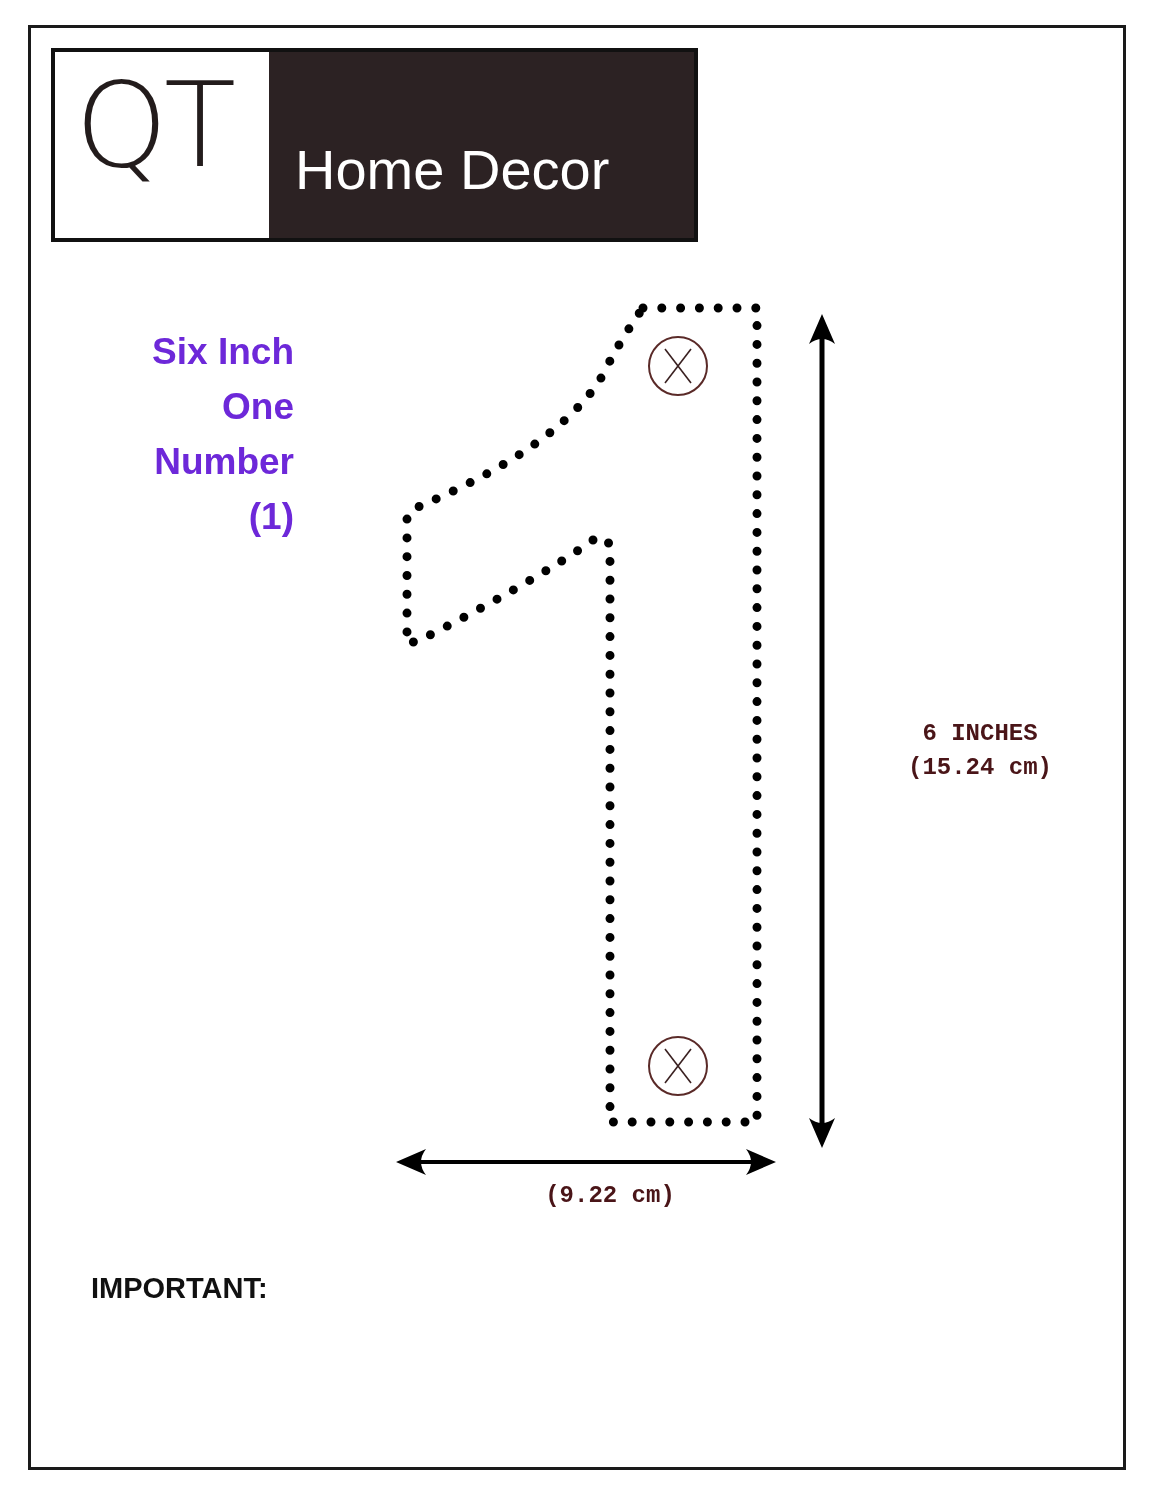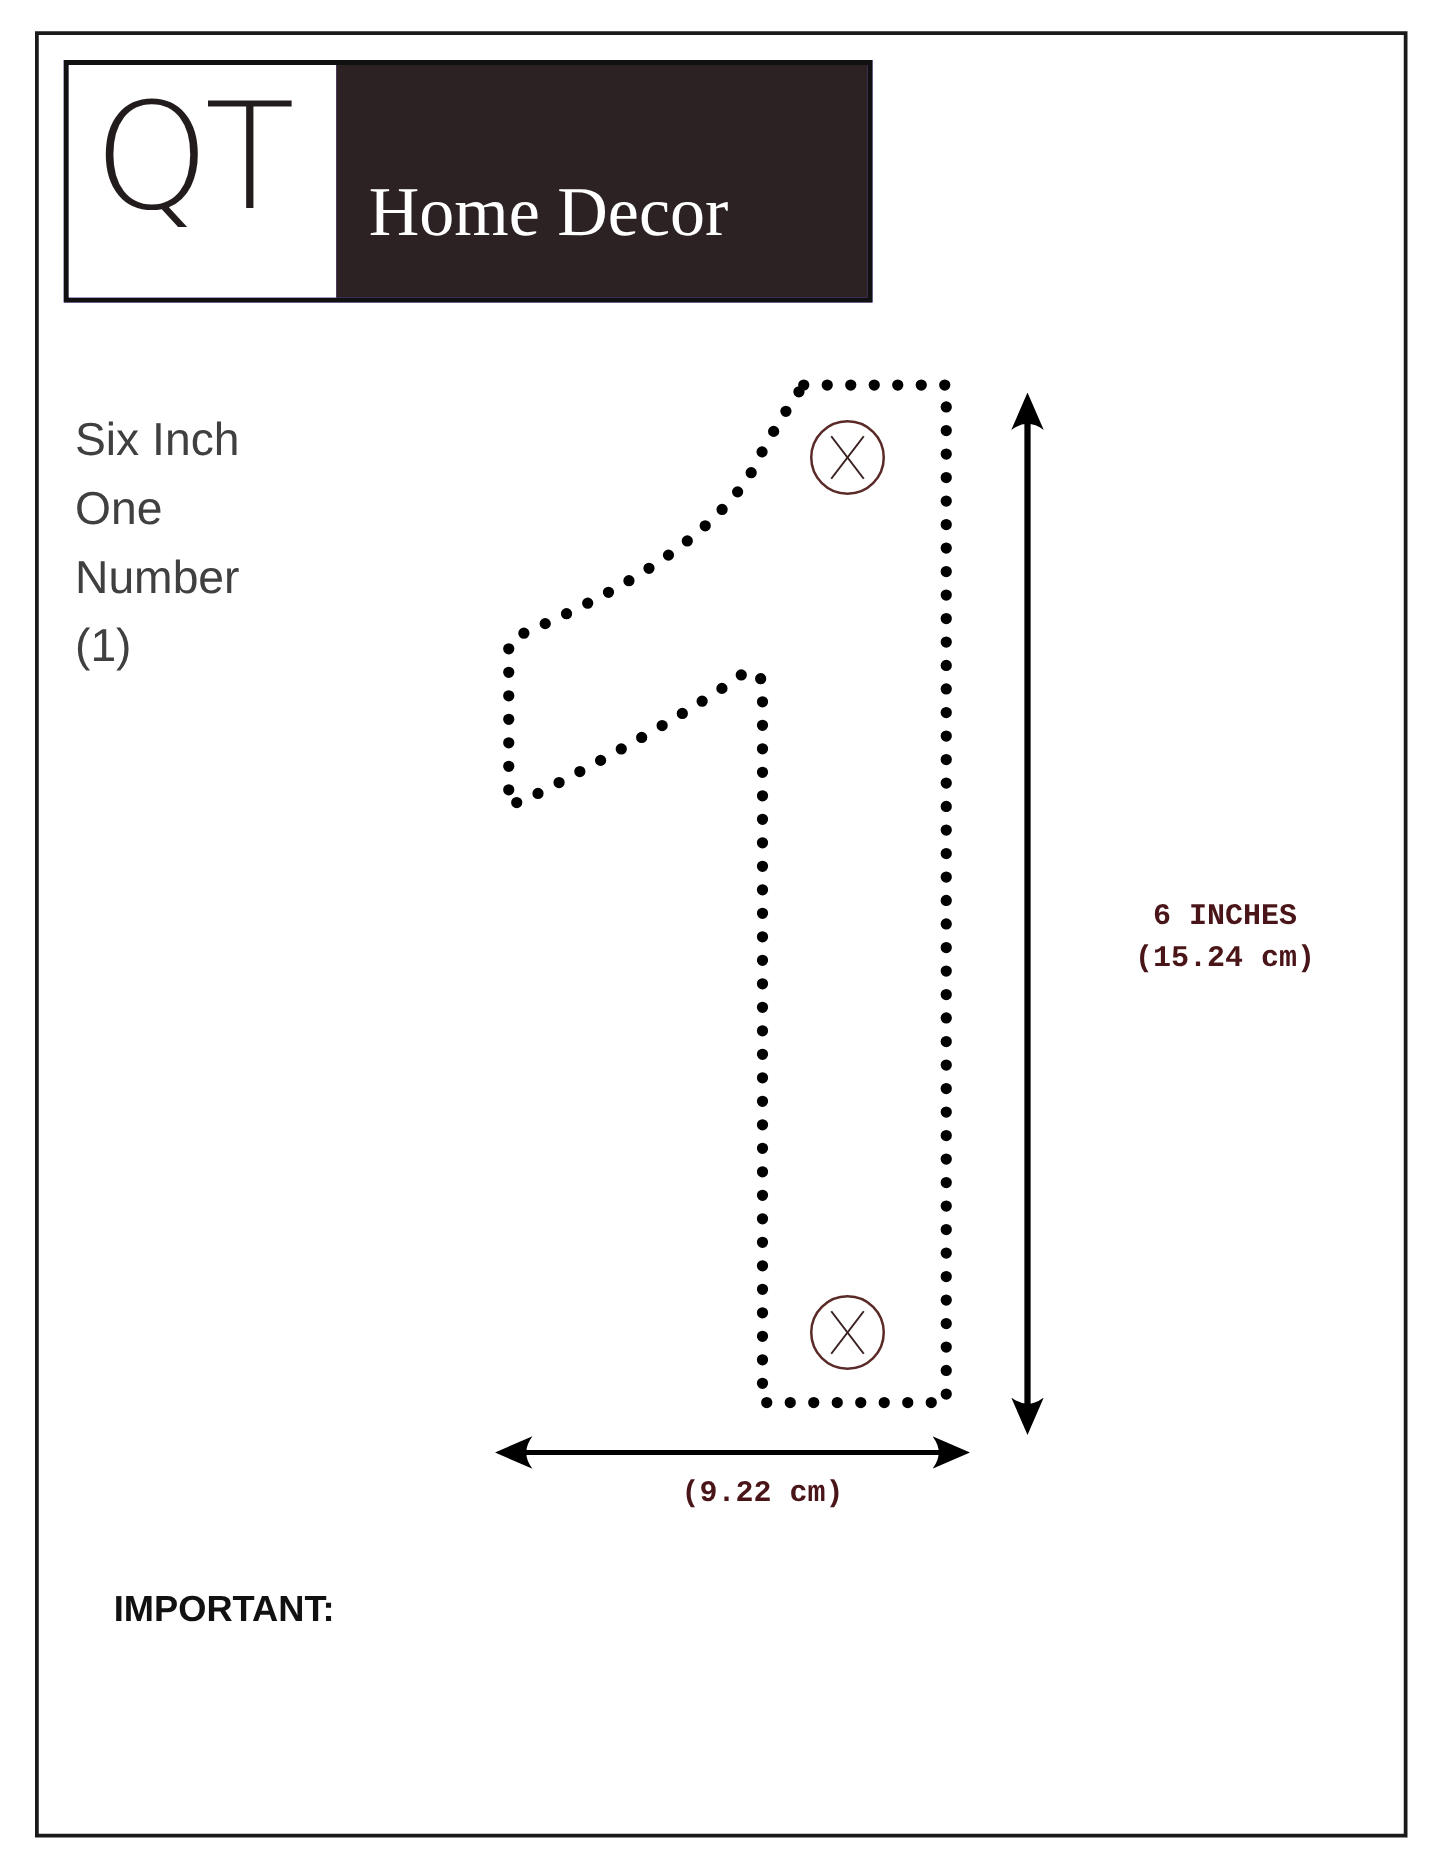--- a/index.html
+++ b/index.html
@@ -1,31 +1,31 @@
 <!DOCTYPE html>
 <html><head>
 <meta charset="utf-8">
 <style>
   html, body { margin: 0; padding: 0; background: #ffffff; }
   body { width: 1159px; height: 1500px; position: relative; overflow: hidden;
          font-family: "Liberation Sans", sans-serif; }
   .frame { position: absolute; left: 28px; top: 25px; width: 1098px; height: 1445px;
            border: 3px solid #1a1a1a; box-sizing: border-box; }
   .logo { position: absolute; left: 51px; top: 48px; width: 647px; height: 194px;
-          border: 4px solid #111; box-sizing: border-box; display: flex; background: #8b5cf6; }
+          border: 4px solid #111; box-sizing: border-box; display: flex; background: #c4b5fd; }
   .logo-left { width: 214px; height: 100%; background: #fff; position: relative; }
   .logo-qt { position: absolute; left: 20px; top: 14px; font-family: "DejaVu Sans", sans-serif;
              font-size: 118px; font-weight: 300; color: #231c1c; letter-spacing: -4px;
              line-height: 1; -webkit-text-stroke: 0px; }
   .logo-right { flex: 1; height: 100%; background: #2c2223; position: relative; }
-  .logo-name { position: absolute; left: 26px; top: 90px; font-family: Liberation Serif, serif;
+  .logo-name { position: absolute; left: 26px; top: 90px; font-family: Liberation Sans, sans-serif;
                font-size: 56px; font-weight: 300; color: #ffffff; letter-spacing: 0px; line-height: 1; }
-  .title-block { position: absolute; left: 60px; top: 324px; width: 234px; text-align: left;
-                 font-family: "Liberation Sans", sans-serif; font-weight: normal; font-size: 37px;
-                 line-height: 55px; color: #404040; }
+  .title-block { position: absolute; left: 60px; top: 324px; width: 234px; text-align: right;
+                 font-family: "Liberation Sans", sans-serif; font-weight: bold; font-size: 37px;
+                 line-height: 55px; color: #6d28d9; }
   .dim-label { position: absolute; text-align: center; font-family: Liberation Mono, monospace;
                font-weight: bold; font-size: 24px; line-height: 34px; color: #4a1518; }
   .dim-v { left: 880px; top: 717px; width: 200px; }
   .dim-h { left: 480px; top: 1179px; width: 260px; }
   .important { position: absolute; left: 75px; top: 1268px; width: 1020px; color: #111;
                font-family: "Liberation Sans", sans-serif; margin-left: 16px; }
   .important h2 { margin: 0; font-size: 29px; font-weight: bold; line-height: 40px; }
   .important p { margin: 0; font-size: 28px; line-height: 42px; }
   svg.drawing { position: absolute; left: 0; top: 0; }
 </style>

